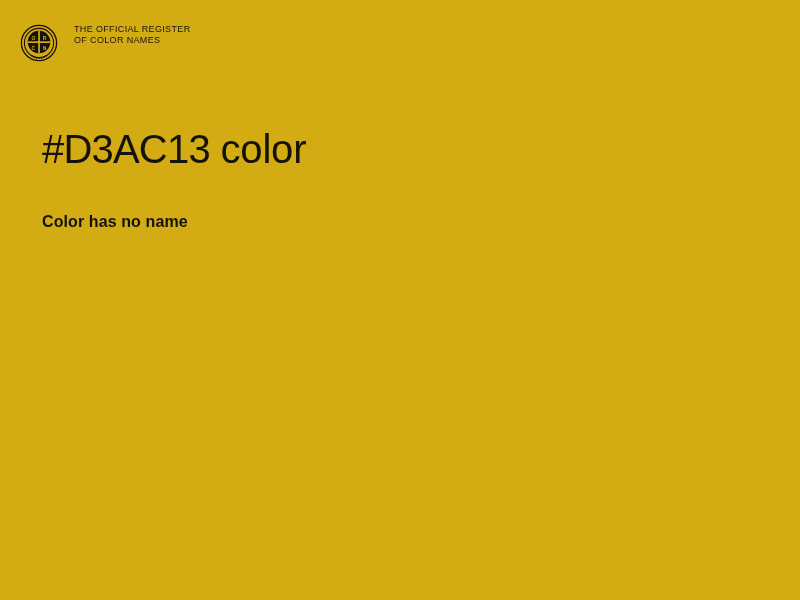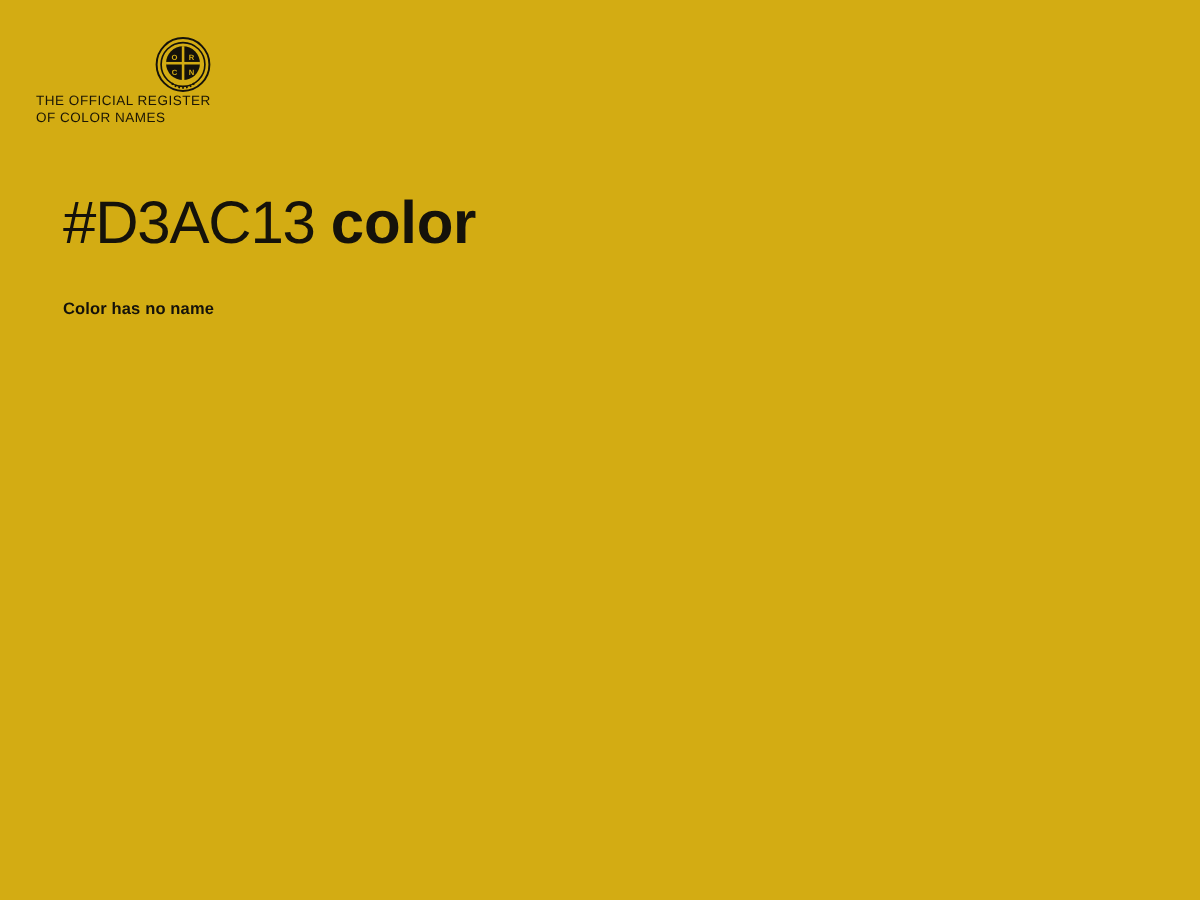--- a/index.html
+++ b/index.html
@@ -23,23 +23,22 @@
     background: #D3AC13;
     box-sizing: border-box;
   }
 
   
   #brand {
     position: absolute;
     left: 20px;
     top: 24px;
     display: flex;
-    align-items: flex-end;
-    gap: 0px;
-    flex-direction: column;
+    align-items: flex-start;
+    gap: 12px;
   }
 
   #brand-seal {
     width: 38px;
     height: 38px;
     flex: 0 0 38px;
     display: block;
   }
 
   #brand-text {
@@ -76,28 +75,28 @@
     margin: 0;
     font-weight: 400;
   }
 
   #color-title .hex {
     font-weight: 400;
     letter-spacing: -0.8px;
   }
 
   #color-title .word {
-    font-weight: 700;
+    font-weight: 400;
     letter-spacing: -0.2px;
   }
 
   #color-name {
-    margin-top: 28px;
+    margin-top: 41px;
     font-family: "Liberation Sans", sans-serif;
-    font-size: 11px;
+    font-size: 16px;
     font-weight: 700;
     letter-spacing: 0.1px;
     color: #15120a;
     white-space: nowrap;
   }
 </style>
 </head>
 <body>
 
 <div id="page">

